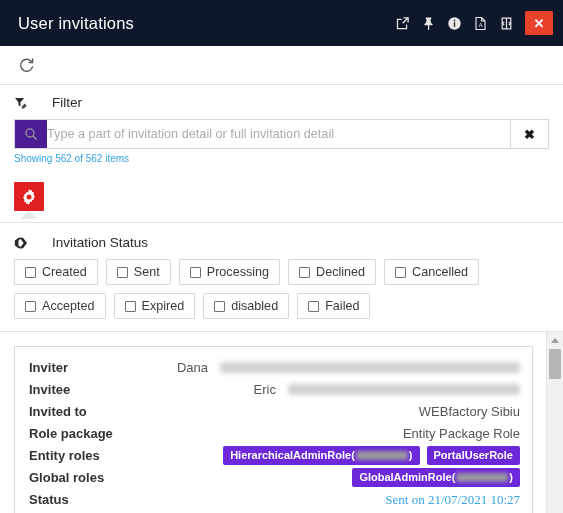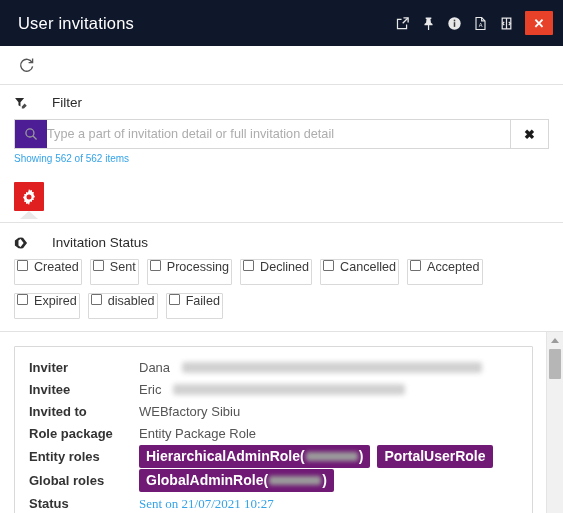--- a/index.html
+++ b/index.html
@@ -144,22 +144,22 @@
   
   .status-section {
     padding: 12px 14px 12px 14px;
     border-bottom: 1px solid #e2e2e2;
   }
   .chips { display: flex; flex-wrap: wrap; gap: 8px; }
   .chip {
     border: 1px solid #d9d9d9;
     background: #fff;
     height: 26px;
-    display: flex; 
-    padding: 0 2px;
+    display: flex; align-items: center;
+    padding: 0 10px;
     font-size: 12.6px;
     color: #3a3a3a;
     cursor: pointer;
     gap: 6px;
     border-radius: 1px;
   }
   .chk {
     width: 11px; height: 11px;
     border: 1px solid #6f6f6f;
     background: #fff;
@@ -180,20 +180,21 @@
     border: 1px solid #d9d9d9;
     background: #fff;
     padding: 10px 12px 12px 14px;
     border-radius: 1px;
   }
   .d-row {
     display: flex;
     align-items: center;
     min-height: 21px;
     margin-bottom: 1px;
+    justify-content: space-between;
   }
   .d-label {
     width: 110px;
     flex: none;
     font-size: 13px;
     font-weight: bold;
     color: #333;
   }
   .d-value {
     font-size: 13px;
@@ -208,23 +209,23 @@
     display: inline-block;
     height: 11px;
     background: #c9c9c9;
     border-radius: 3px;
     filter: blur(2.6px);
     opacity: .85;
     vertical-align: middle;
     margin-left: 5px;
   }
   .badge {
-    background: #701a75;
+    background: #6d28d9;
     color: #fff;
-    font-size: 14px;
+    font-size: 11px;
     font-weight: bold;
     padding: 3px 7px 4px 7px;
     display: inline-flex;
     align-items: center;
     border-radius: 2px;
     white-space: nowrap;
   }
   .badge .redacted-in {
     display: inline-block;
     width: 52px; height: 9px;

